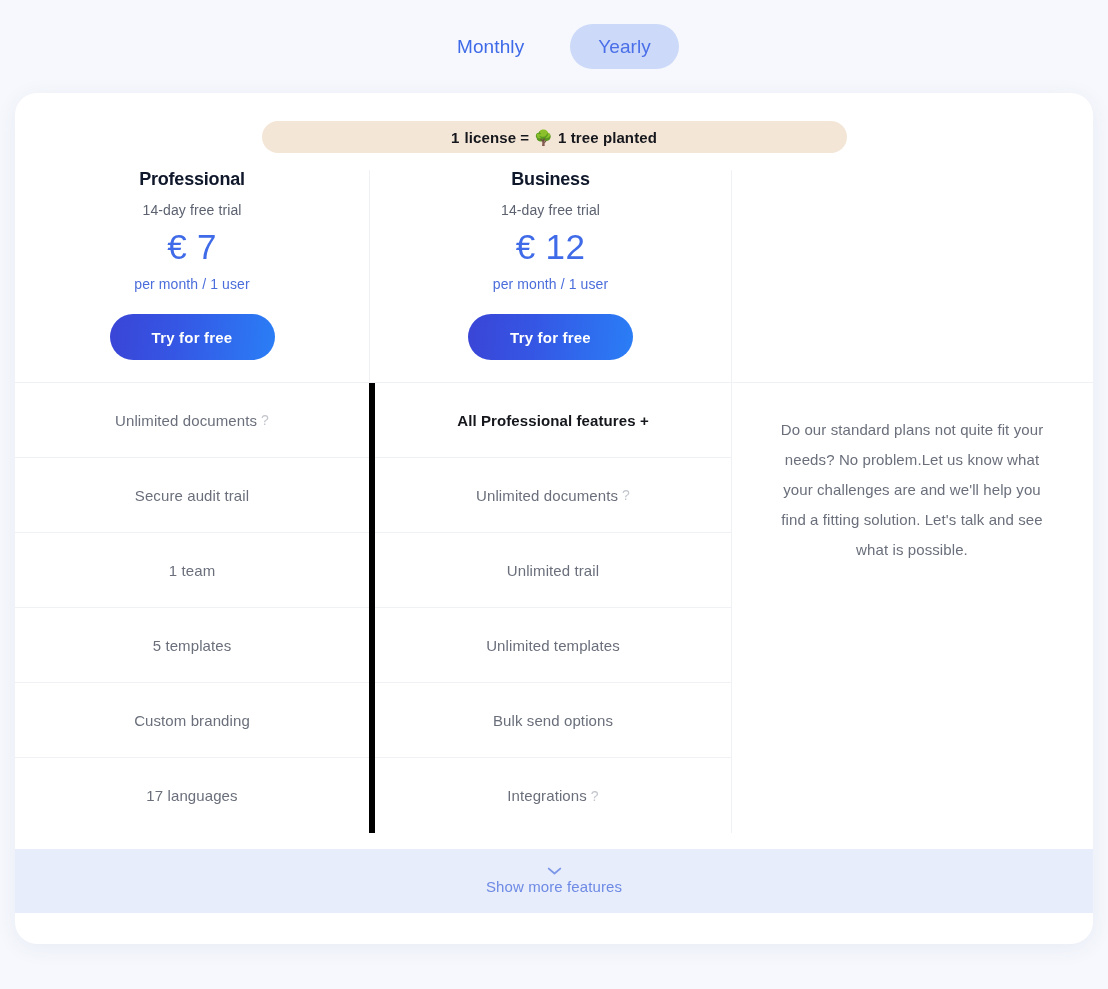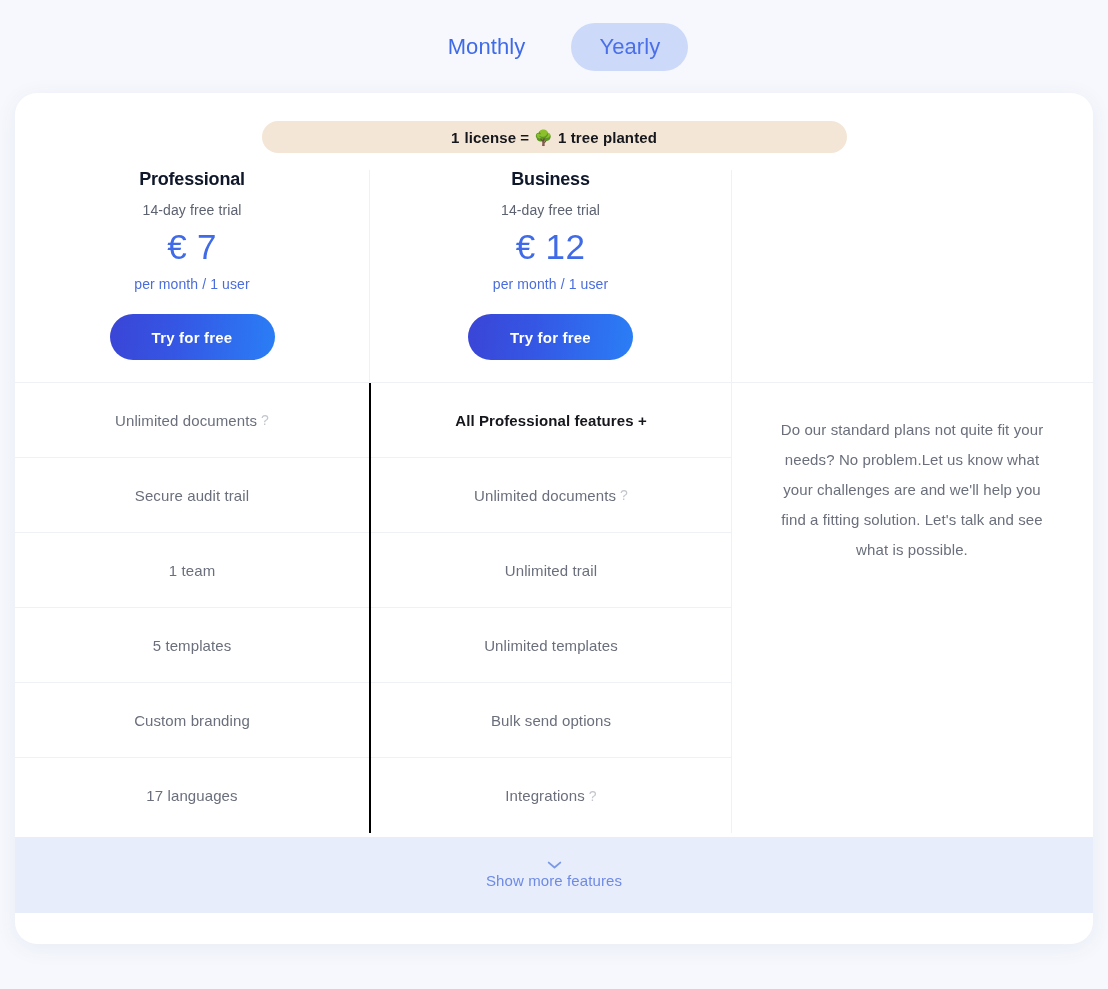--- a/index.html
+++ b/index.html
@@ -19,21 +19,21 @@
   
   .billing-toggle {
     height: 93px;
     display: flex;
     align-items: center;
     justify-content: center;
     gap: 18px;
   }
 
   .toggle-option {
-    font-size: 22px;
+    font-size: 19px;
     color: #3f6ae8;
     padding: 13px 28px;
     border-radius: 30px;
     letter-spacing: .1px;
     cursor: pointer;
     background: transparent;
     border: none;
     font-family: "Liberation Sans", sans-serif;
     line-height: 1;
   }
@@ -179,21 +179,21 @@
   
   .features-row {
     display: flex;
     border-top: 1px solid #f0f1f4;
   }
 
   .features-col {
     width: 354px;
     flex: 0 0 354px;
   }
-  .features-col.col-biz { width: 363px; flex: 0 0 363px; border-left: 2px solid #000000; border-right: 1px solid #f0f1f4; }
+  .features-col.col-biz { width: 363px; flex: 0 0 363px; border-left: 6px solid #000000; border-right: 1px solid #f0f1f4; }
   .features-col.col-ent { width: 360px; flex: 0 0 360px; }
 
   .feature-cell {
     height: 75px;
     display: flex;
     align-items: center;
     justify-content: center;
     gap: 4px;
     font-size: 15px;
     color: #6a6f7b;
@@ -218,21 +218,21 @@
     color: #6a6f7b;
     letter-spacing: .1px;
   }
 
   
   .show-more {
     position: absolute;
     left: 0;
     right: 0;
     bottom: 31px;
-    height: 76px;
+    height: 64px;
     background: #e7edfb;
     display: flex;
     flex-direction: column;
     align-items: center;
     justify-content: center;
     cursor: pointer;
   }
 
   .chevron {
     width: 15px;

